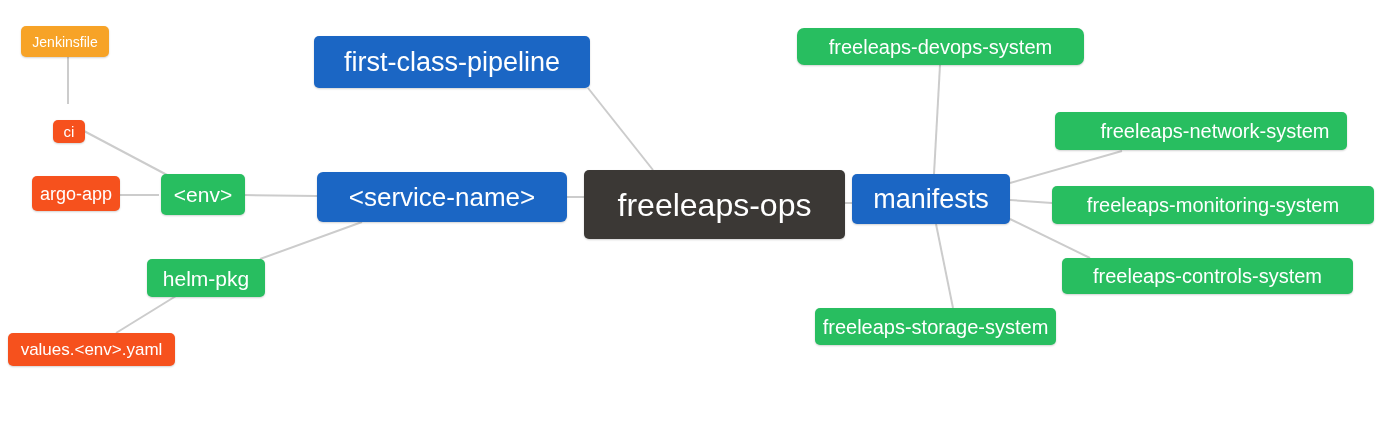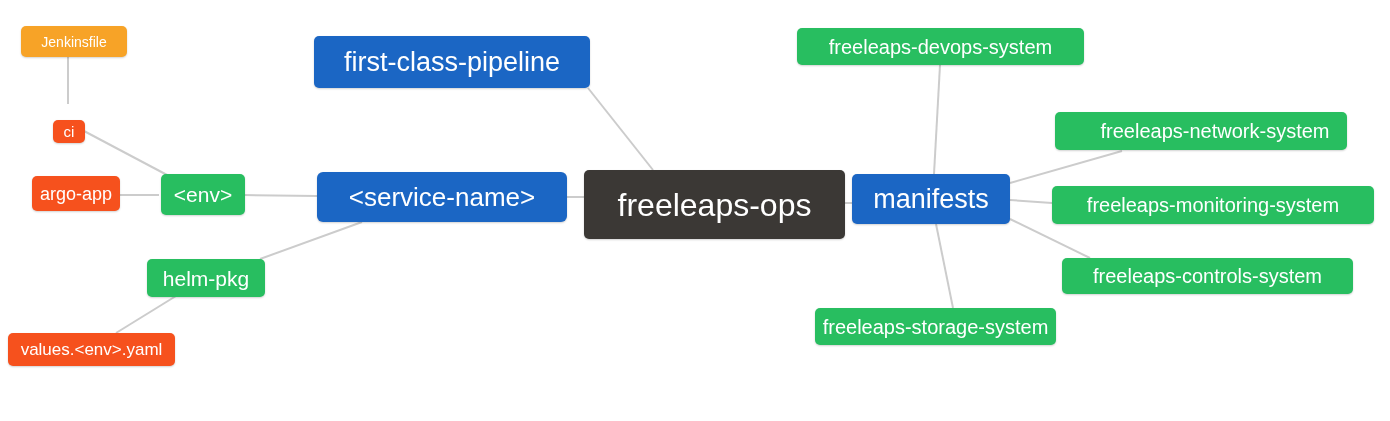--- a/index.html
+++ b/index.html
@@ -38,31 +38,31 @@
     line-height: 1;
     box-sizing: border-box;
   }
   .c-blue   { background: var(--blue,   #1b66c4); }
   .c-green  { background: var(--green,  #28be60); }
   .c-orange { background: var(--orange, #f7a327); }
   .c-red    { background: var(--red,    #f6511d); }
   .c-dark   { background: var(--dark,   #3b3835); }
 
   
-  #n-jenkinsfile        { left:21px;   top:26px;  width:106px;  height:31px; font-size:14px; }
+  #n-jenkinsfile        { left:21px;   top:26px;  width:88px;  height:31px; font-size:14px; }
   #n-ci                 { left:53px;   top:120px; width:32px;  height:23px; font-size:15px; }
   #n-argo-app           { left:32px;   top:176px; width:88px;  height:35px; font-size:18px; }
   #n-env                { left:161px;  top:174px; width:84px;  height:41px; font-size:21px; }
   #n-helm-pkg           { left:147px;  top:259px; width:118px; height:38px; font-size:21px; }
   #n-values-env-yaml    { left:8px;    top:333px; width:167px; height:33px; font-size:17px; }
   #n-first-class-pipeline { left:314px; top:36px; width:276px; height:52px; font-size:27px; }
   #n-service-name       { left:317px;  top:172px; width:250px; height:50px; font-size:26px;border-radius:6px; }
   #n-freeleaps-ops      { left:584px;  top:170px; width:261px; height:69px; font-size:32px; }
   #n-manifests          { left:852px;  top:174px; width:158px; height:50px; font-size:27px; }
-  #n-devops-system      { left:797px;  top:28px;  width:287px; height:37px; font-size:20px; }
+  #n-devops-system      { left:797px;  top:28px;  width:287px; height:37px; font-size:20px;border-radius:7px; }
   #n-network-system     { left:1055px; top:112px; width:292px; height:38px; font-size:20px;padding-left:28px; }
   #n-monitoring-system  { left:1052px; top:186px; width:322px; height:38px; font-size:20px; }
   #n-controls-system    { left:1062px; top:258px; width:291px; height:36px; font-size:20px; }
   #n-storage-system     { left:815px;  top:308px; width:241px; height:37px; font-size:20px; }
 </style>
 </head>
 <body>
 
 <div id="canvas">
 

